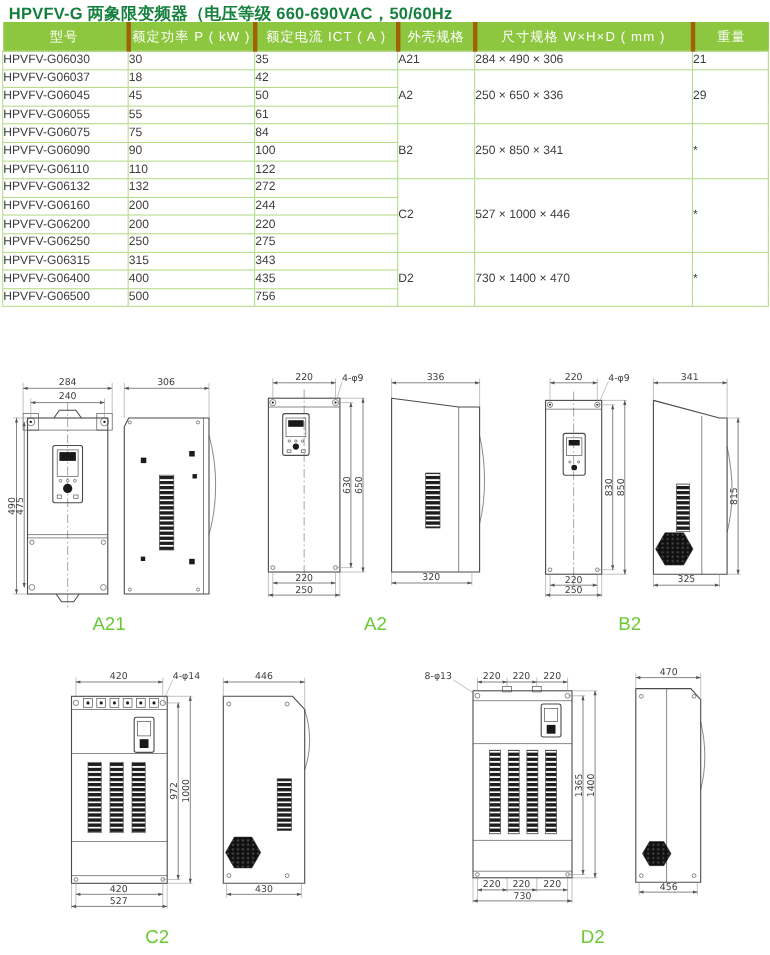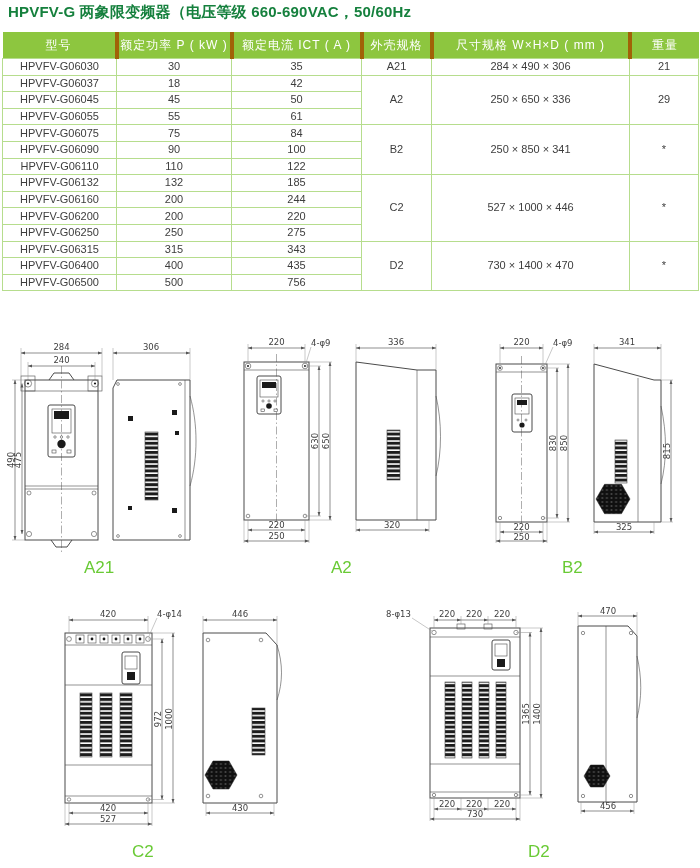--- a/index.html
+++ b/index.html
@@ -2,26 +2,26 @@
 <html><head>
 <meta charset="utf-8">
 <style>
   html,body{margin:0;padding:0}
   body{width:700px;height:868px;background:#fff;position:relative;overflow:hidden;
        font-family:"Liberation Sans",sans-serif;}
 
   .title{position:absolute;left:8px;top:3px;font-size:15px;font-weight:bold;
          color:#15803d;letter-spacing:.2px;white-space:nowrap}
 
-  table.spec{position:absolute;left:2px;top:32px;width:696px;
+  table.spec{position:absolute;left:2px;top:20px;width:696px;
              border-collapse:collapse;table-layout:fixed}
   .spec th{background:#8dc63f;color:#fff;font-size:12px;font-weight:normal;
            height:26px;border-left:4px solid #a16207;padding:0;letter-spacing:1px}
   .spec th:first-child{border-left:none}
-  .spec td{border:1px solid #b6dd8d;font-size:11px;color:#3d3d3d;text-align:center;
+  .spec td{border:1px solid #b6dd8d;font-size:11px;color:#3d3d3d;text-align:left;
            height:15.6px;padding:0;line-height:1;font-family:"Liberation Sans",sans-serif}
   .spec td.grp{background:#fff}
 
   .dlabel{position:absolute;font-size:17px;color:#69ca35}
 
   svg.dwg{position:absolute;overflow:visible}
   .o{fill:none;stroke:#4b4b4b;stroke-width:1}
   .t{fill:none;stroke:#4b4b4b;stroke-width:.6}
   .d{fill:none;stroke:#606060;stroke-width:.7}
   .e{stroke:#909090;stroke-width:.5}
@@ -95,21 +95,21 @@
         <td>100</td>
       </tr>
       <tr>
         <td>HPVFV-G06110</td>
         <td>110</td>
         <td>122</td>
       </tr>
       <tr>
         <td>HPVFV-G06132</td>
         <td>132</td>
-        <td>185</td>
+        <td>272</td>
         <td rowspan="4" class="grp">C2</td>
         <td rowspan="4" class="grp">527 × 1000 × 446</td>
         <td rowspan="4" class="grp">*</td>
       </tr>
       <tr>
         <td>HPVFV-G06160</td>
         <td>200</td>
         <td>244</td>
       </tr>
       <tr>

